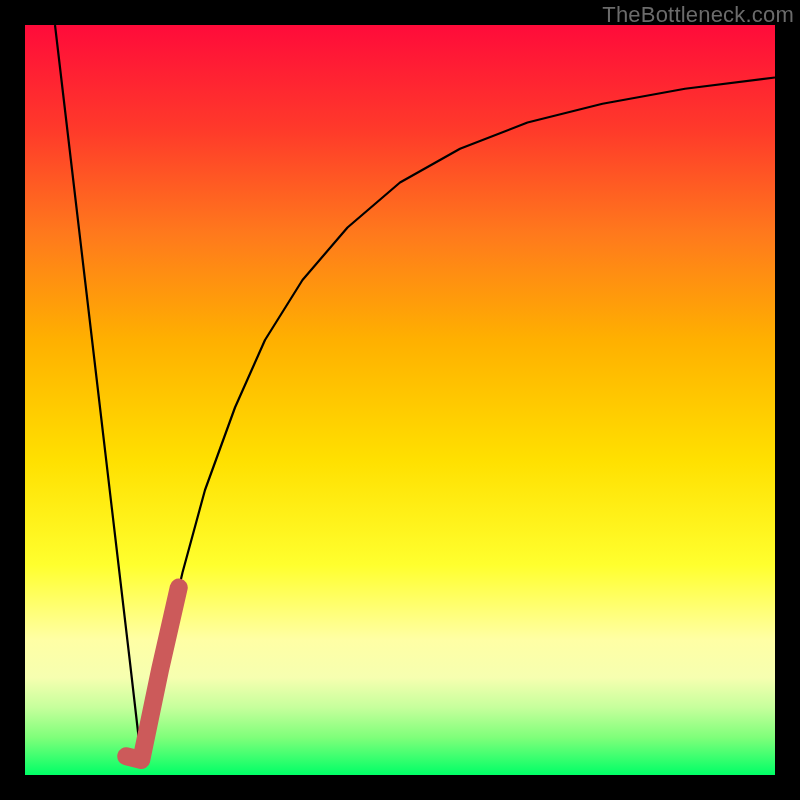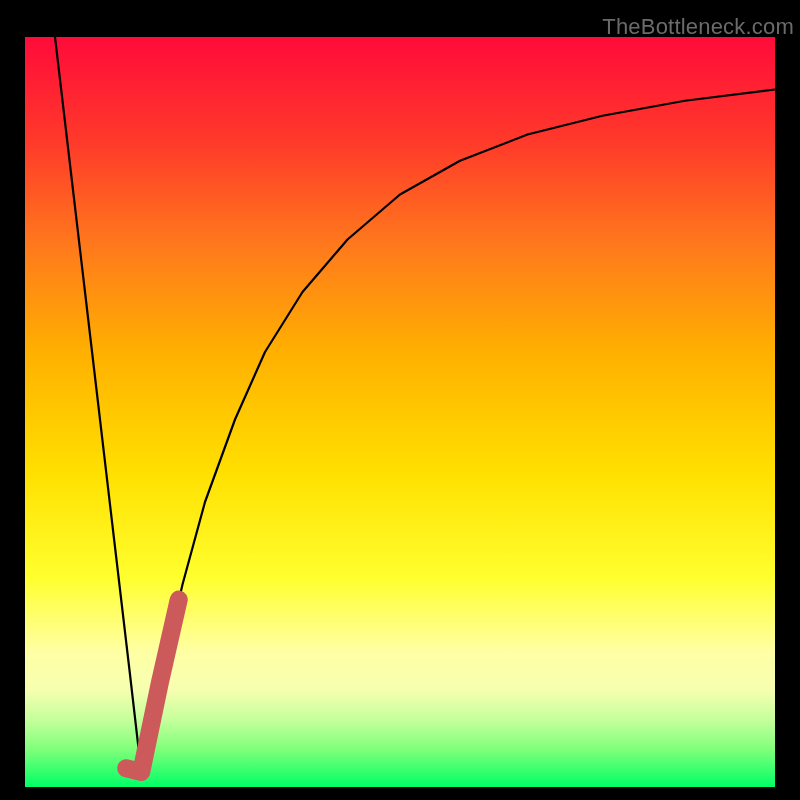--- a/index.html
+++ b/index.html
@@ -6,21 +6,21 @@
     margin: 0;
     padding: 0;
     width: 800px;
     height: 800px;
     overflow: hidden;
     background: #000;
     font-family: Arial, Helvetica, sans-serif;
   }
   .frame {
     position: absolute;
-    top: 12px;
+    top: 0;
     left: 0;
     width: 800px;
     height: 648px;
     background: #000;
   }
   .plot-area {
     position: absolute;
     top: 25px;
     left: 25px;
     width: 750px;

